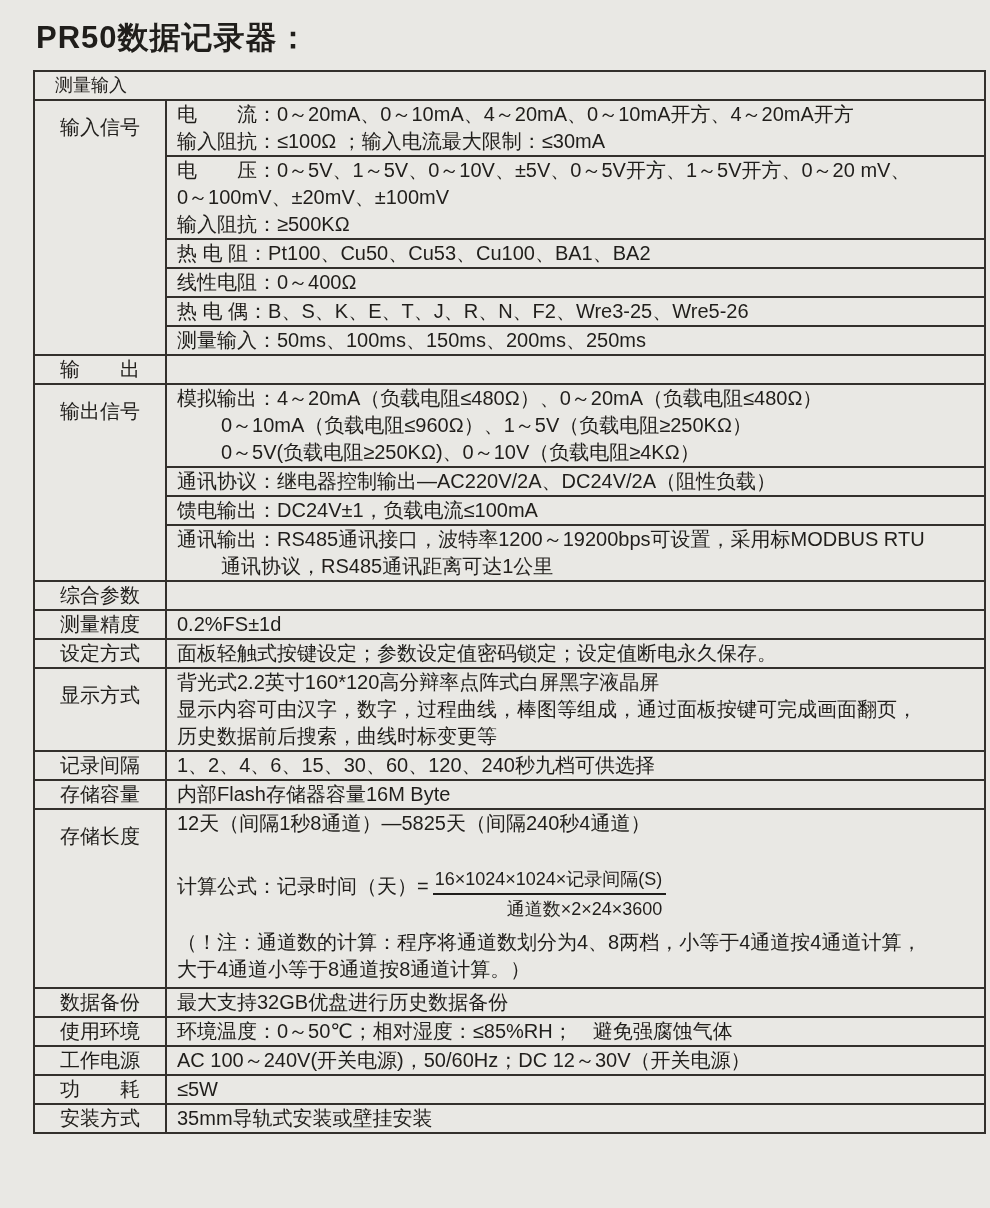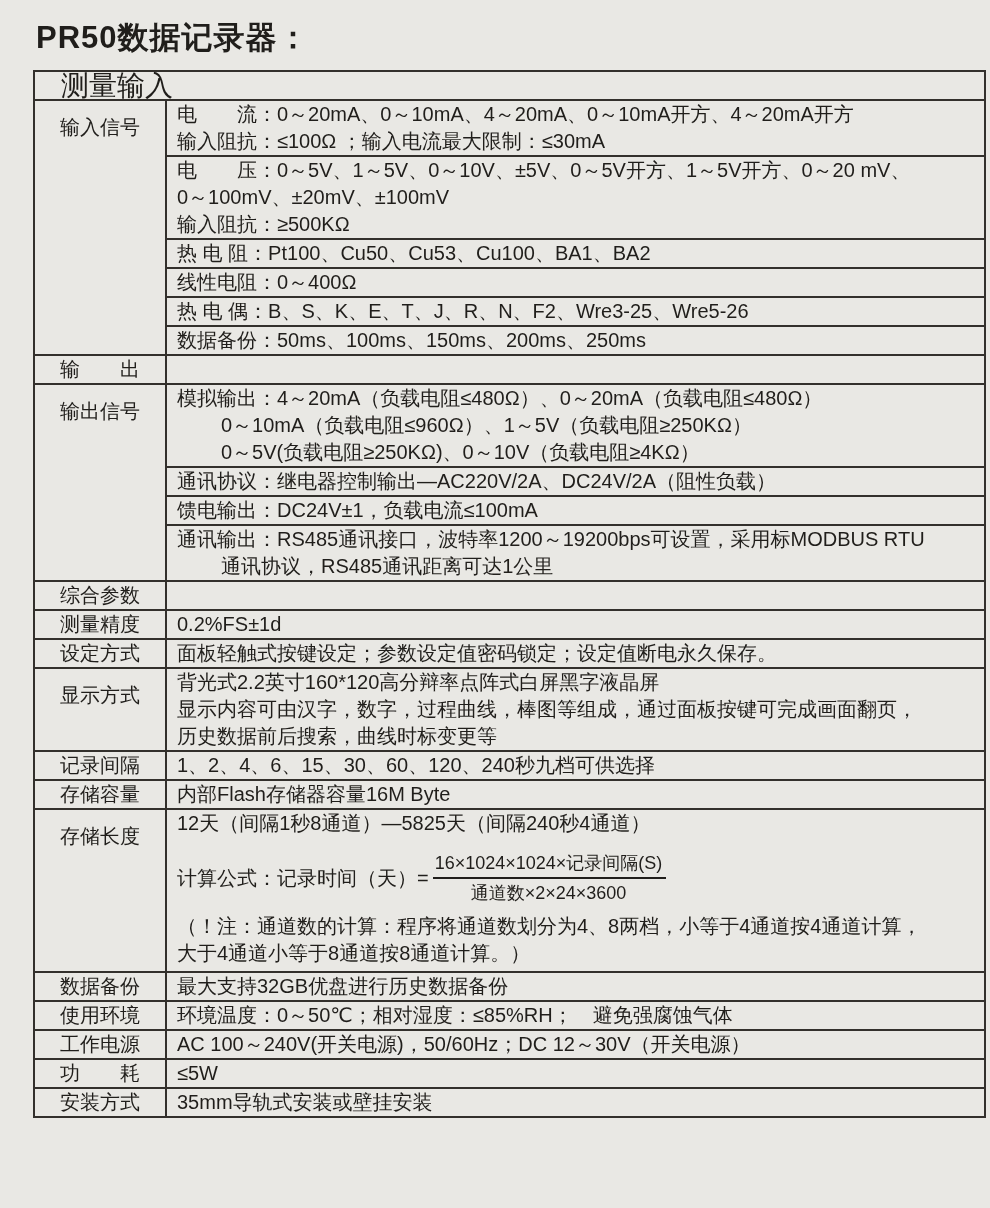--- a/index.html
+++ b/index.html
@@ -28,42 +28,42 @@
   .row:last-child{border-bottom:none;}
   .label-cell{
     flex:0 0 132px;width:132px;
     border-right:2px solid var(--line);
     font-size:20px;line-height:27px;
     display:flex;align-items:center;justify-content:center;
     text-align:center;white-space:nowrap;overflow:hidden;
   }
   .row.tall .label-cell{align-items:flex-start;padding-top:13px;}
   .full-cell{
-    flex:1;font-size:28px;line-height:27px;
-    padding-left:26px;white-space:nowrap;overflow:hidden;
+    flex:1;font-size:18px;line-height:27px;
+    padding-left:20px;white-space:nowrap;overflow:hidden;
   }
   .value-cell{flex:1;min-width:0;font-size:20px;overflow:hidden;}
   .sub-row{border-bottom:2px solid var(--line);}
   .sub-row:last-child{border-bottom:none;}
   .line{
     line-height:27px;padding-left:10px;padding-right:2px;
     white-space:nowrap;overflow:hidden;
   }
   .line.indent{padding-left:54px;}
   
   .storage-cell{padding-bottom:4px;}
   .formula-line{
     display:flex;align-items:center;
     margin:15px 0 9px 0;
   }
   .formula-prefix{white-space:nowrap;}
   .fraction{
     display:inline-flex;flex-direction:column;
     font-size:18px;line-height:22px;margin-left:4px;
-    text-align:center;white-space:nowrap;
+    text-align:right;white-space:nowrap;margin-top:16px;
   }
   .numerator{border-bottom:2px solid var(--ink);padding:0 4px 3px 2px;}
   .denominator{padding:3px 4px 0 2px;}
 </style>
 </head>
 <body>
 
 <div class="page">
 
   <div class="title">PR50数据记录器：</div>
@@ -89,21 +89,21 @@
         <div class="sub-row">
           <div class="line">热 电 阻：Pt100、Cu50、Cu53、Cu100、BA1、BA2</div>
         </div>
         <div class="sub-row">
           <div class="line">线性电阻：0～400Ω</div>
         </div>
         <div class="sub-row">
           <div class="line">热 电 偶：B、S、K、E、T、J、R、N、F2、Wre3-25、Wre5-26</div>
         </div>
         <div class="sub-row">
-          <div class="line">数据备份：50ms、100ms、150ms、200ms、250ms</div>
+          <div class="line">测量输入：50ms、100ms、150ms、200ms、250ms</div>
         </div>
       </div>
     </div>
 
     <div class="row">
       <div class="label-cell">输　　出</div>
       <div class="value-cell"></div>
     </div>
 
     <div class="row tall">

